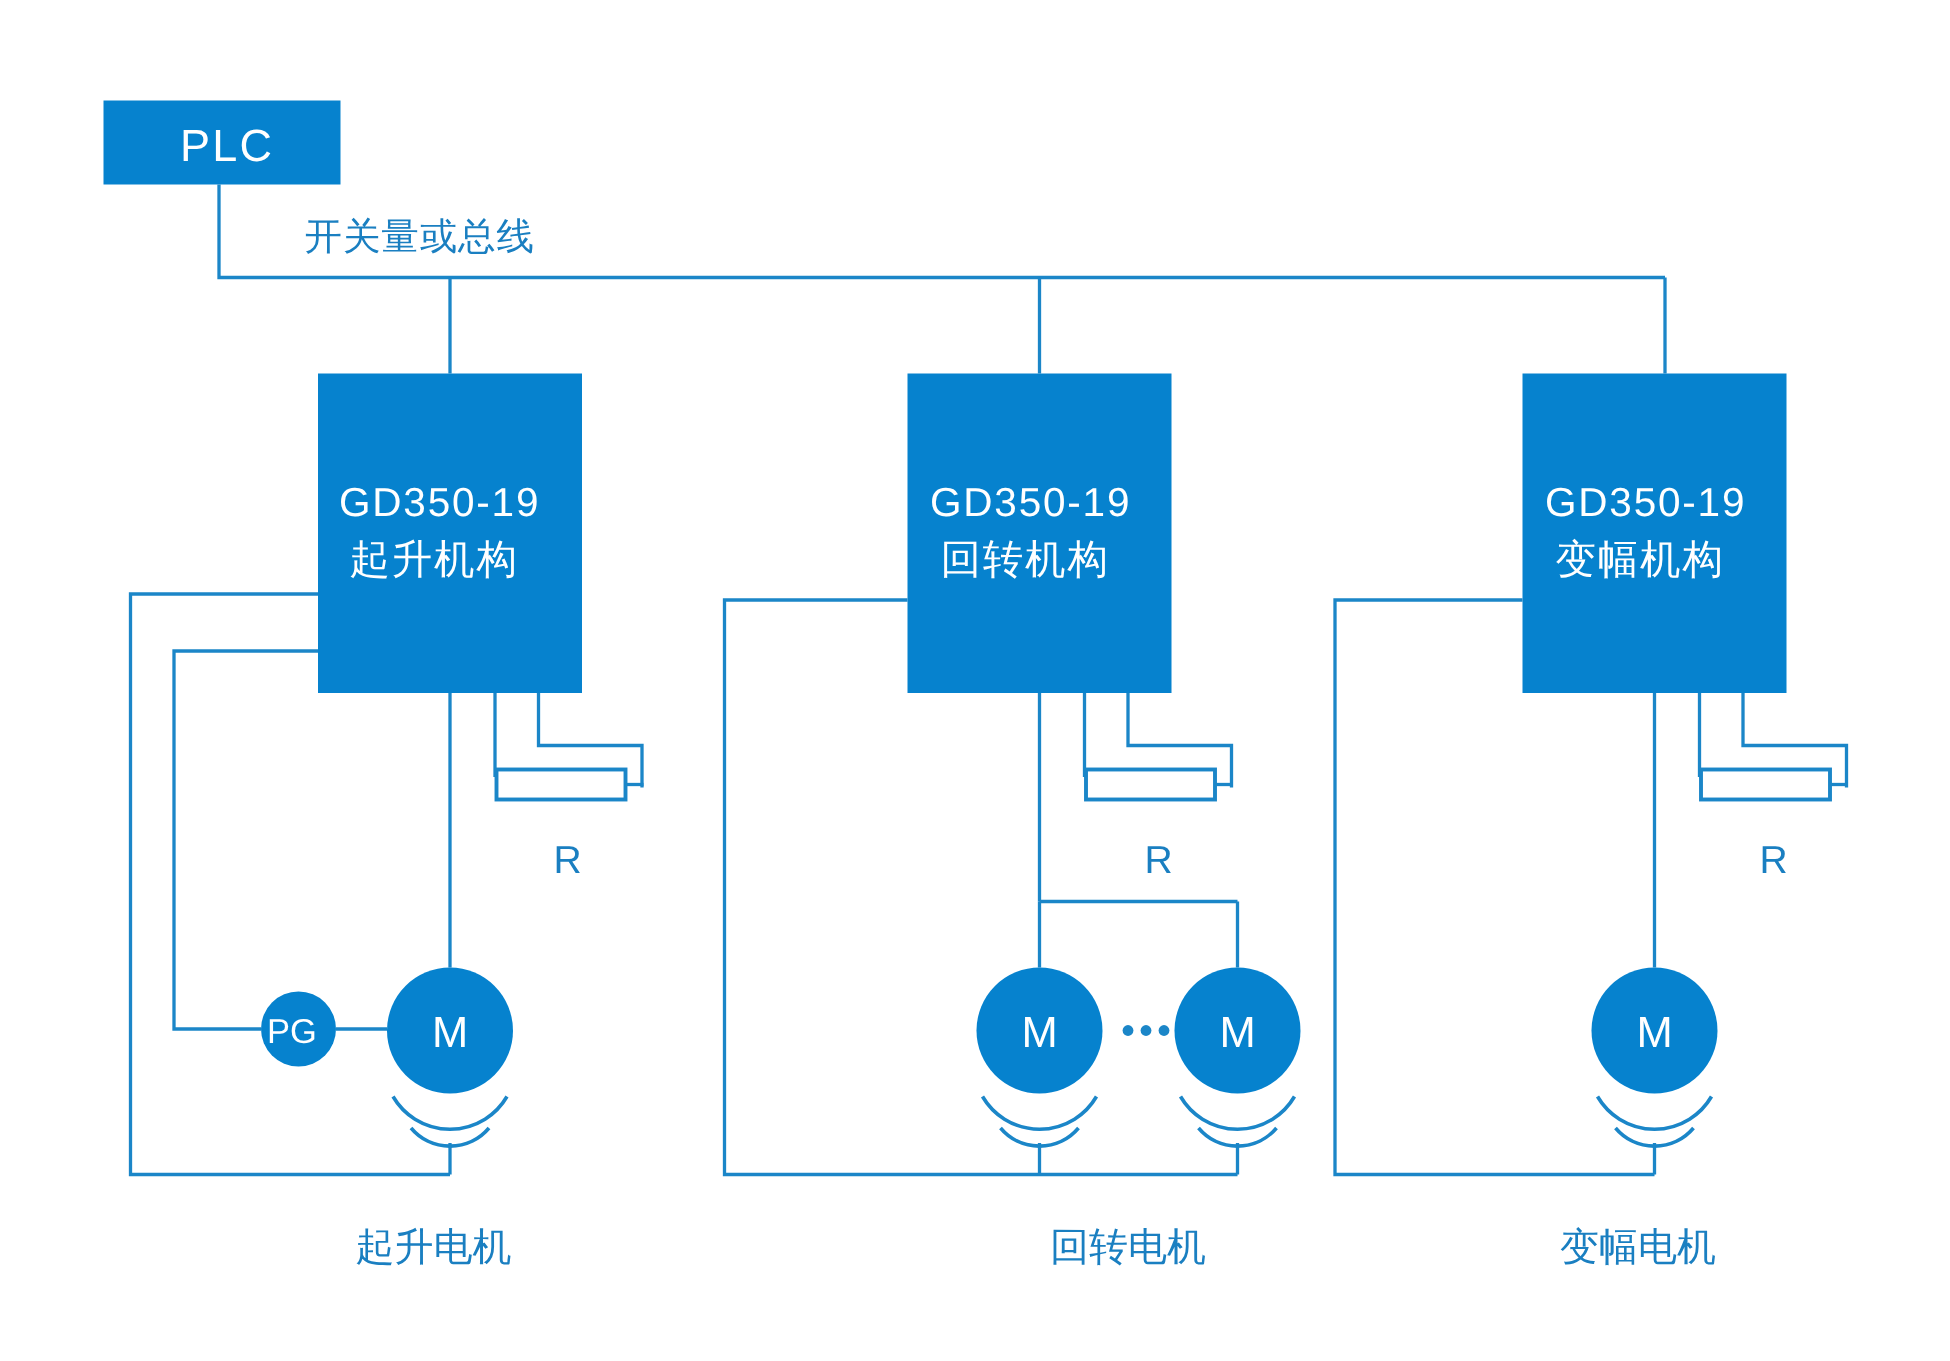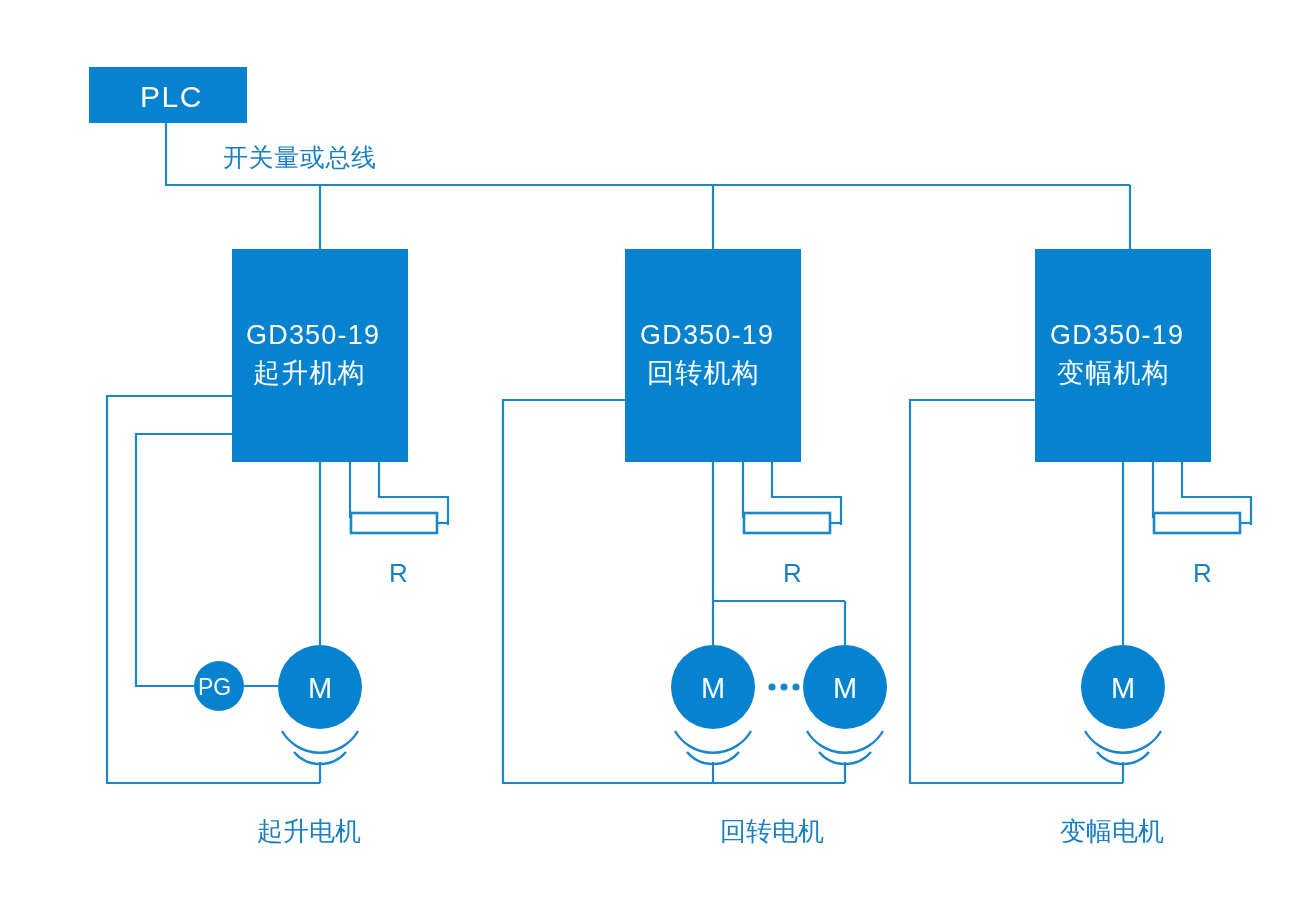--- a/index.html
+++ b/index.html
@@ -10,21 +10,20 @@
   body {
     width: 1300px;
     height: 907px;
     font-family: "Liberation Sans", sans-serif;
     overflow: hidden;
   }
   #diagram-root {
     position: relative;
     width: 1064px;
     height: 907px;
-    padding-left: 20px;
   }
   svg.diagram {
     display: block;
     width: 1300px;
     height: 907px;
   }
   .wire {
     fill: none;
     stroke: #1b86c8;
     stroke-width: 2.2;

